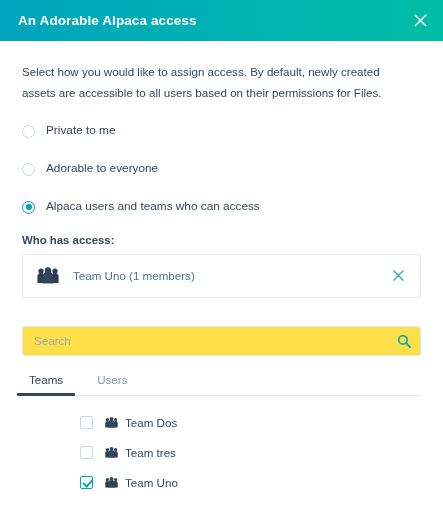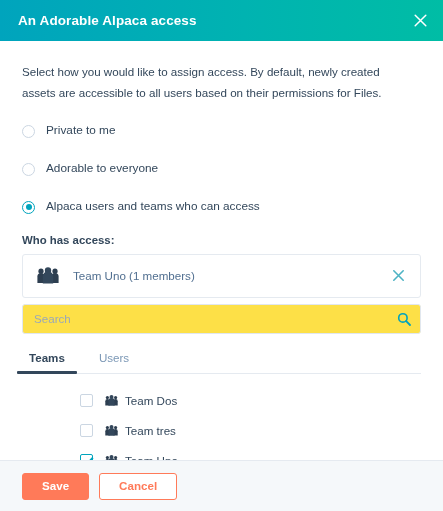--- a/index.html
+++ b/index.html
@@ -104,21 +104,21 @@
     color: #33475b;
     margin: 0 0 8px 0;
   }
   .access-box {
     border: 1px solid #e5eaf0;
     border-radius: 3px;
     background: #fff;
     padding: 0 14px;
     height: 44px;
     display: flex; align-items: center;
-    margin-bottom: 6px;
+    margin-bottom: 28px;
   }
   .access-icon { flex: 0 0 auto; margin-right: 14px; display: flex; align-items: center; }
   .access-name {
     font-size: 11.6px;
     color: #516f90;
     flex: 1 1 auto;
   }
   .access-remove {
     flex: 0 0 auto;
     width: 16px; height: 16px;
@@ -162,21 +162,21 @@
   .tab {
     font-size: 11.6px;
     padding: 4px 0 9px 0;
     margin-right: 34px;
     color: #7c98b6;
     cursor: pointer;
     position: relative;
     white-space: nowrap;
   }
   .tab:first-child { margin-left: 7px; }
-  .tab.active { color: #33475b; font-weight: bold; }
+  .tab.active { color: #33475b; font-weight: normal; }
   .tab.active::after {
     content: "";
     position: absolute;
     left: -12px; right: -12px; bottom: -1px;
     height: 3px;
     background: #33475b;
     border-radius: 1px;
   }
 
   
@@ -373,18 +373,14 @@
 
       <div class="team-row child">
         
         
         
       </div>
 
     </div>
   </div>
 
-  <div class="modal-footer">
-    <button class="btn btn-primary">Save</button>
-    <button class="btn btn-secondary">Cancel</button>
-  </div>
 
 </div>
 
 </body></html>

